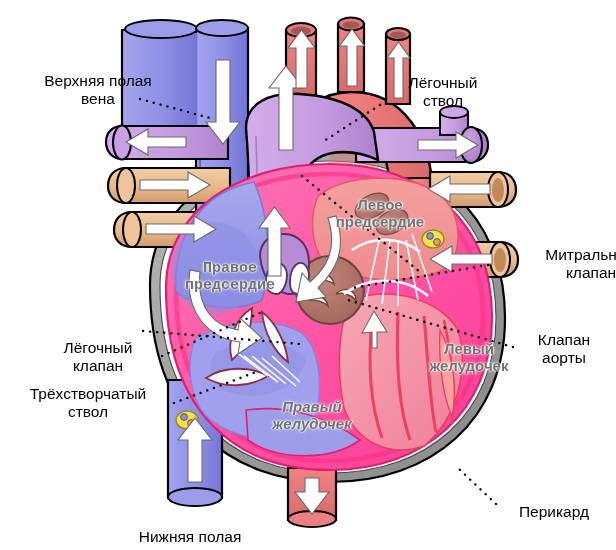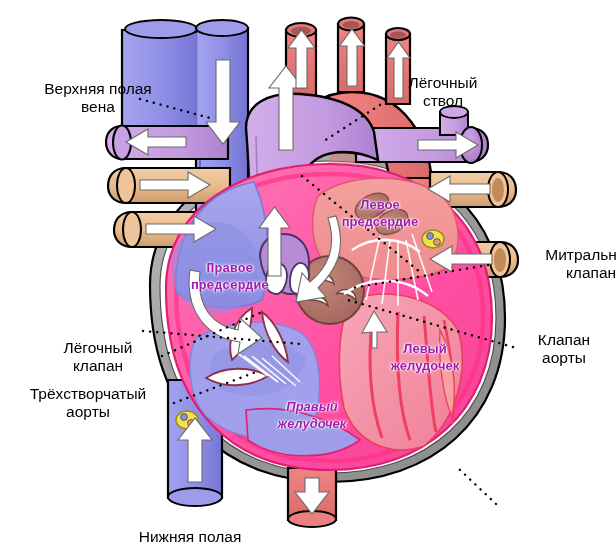--- a/index.html
+++ b/index.html
@@ -17,23 +17,23 @@
     position:absolute;
     color:#000000;
     font-size:15.5px;
     line-height:18px;
     text-align:center;
     white-space:pre-line;
     letter-spacing:0px;
   }
   .inner{
     position:absolute;
-    color:#a21caf;
+    color:#737373;
     font-weight:bold;
-    font-size:13px;
+    font-size:15px;
     line-height:17px;
     text-align:center;
     white-space:pre-line;
     text-shadow:
       0 0 2px rgba(255,255,255,.85),
       0 0 4px rgba(255,255,255,.7),
       1px 0 1px rgba(255,255,255,.7),
       -1px 0 1px rgba(255,255,255,.7);
   }
 </style>
@@ -365,49 +365,50 @@
       <line x1="488" y1="265" x2="352" y2="288"></line>
       <line x1="513" y1="347" x2="348" y2="300"></line>
       <line x1="496" y1="504" x2="459" y2="469"></line>
       <line x1="162" y1="356" x2="262" y2="312"></line>
       <line x1="174" y1="403" x2="256" y2="372"></line>
       <line x1="302" y1="176" x2="420" y2="272"></line>
       <line x1="143" y1="331" x2="300" y2="344"></line>
     </g>
   </svg>
 
-  <div class="lbl" style="left:18px;top:80px;width:160px;text-align:center;">Верхняя полая
+  <div class="lbl" style="left:18px;top:72px;width:160px;text-align:center;">Верхняя полая
 вена</div>
 
 
   <div class="lbl" style="left:388px;top:74px;width:110px;">Лёгочный
 ствол</div>
 
 
   <div class="lbl" style="left:492px;top:246px;width:120px;margin-left:39px;">Митральный
 клапан</div>
 
   <div class="lbl" style="left:516px;top:331px;width:96px;">Клапан
 аорты</div>
 
+  <div class="lbl" style="left:500px;top:503px;width:108px;">Перикард</div>
 
   <div class="lbl" style="left:36px;top:339px;width:124px;">Лёгочный
 клапан</div>
 
   <div class="lbl" style="left:6px;top:385px;width:164px;">Трёхстворчатый
-аорты</div>
+ствол</div>
 
   <div class="lbl" style="left:116px;top:528px;width:148px;">Нижняя полая
 вена</div>
 
   <div class="inner" style="left:168px;top:260px;width:124px;font-family:Liberation Mono, monospace;">Правое
 предсердие</div>
 
   <div class="inner" style="left:326px;top:196px;width:108px;">Левое
 предсердие</div>
 
-  <div class="inner" style="left:373px;top:340px;width:104px;">Левый
+  <div class="inner" style="left:373px;top:340px;width:104px;padding-left:44px;">Левый
 желудочек</div>
 
   <div class="inner" style="left:256px;top:398px;width:112px;font-style:italic;">Правый
 желудочек</div>
 
 </div>
 
 </body></html>

